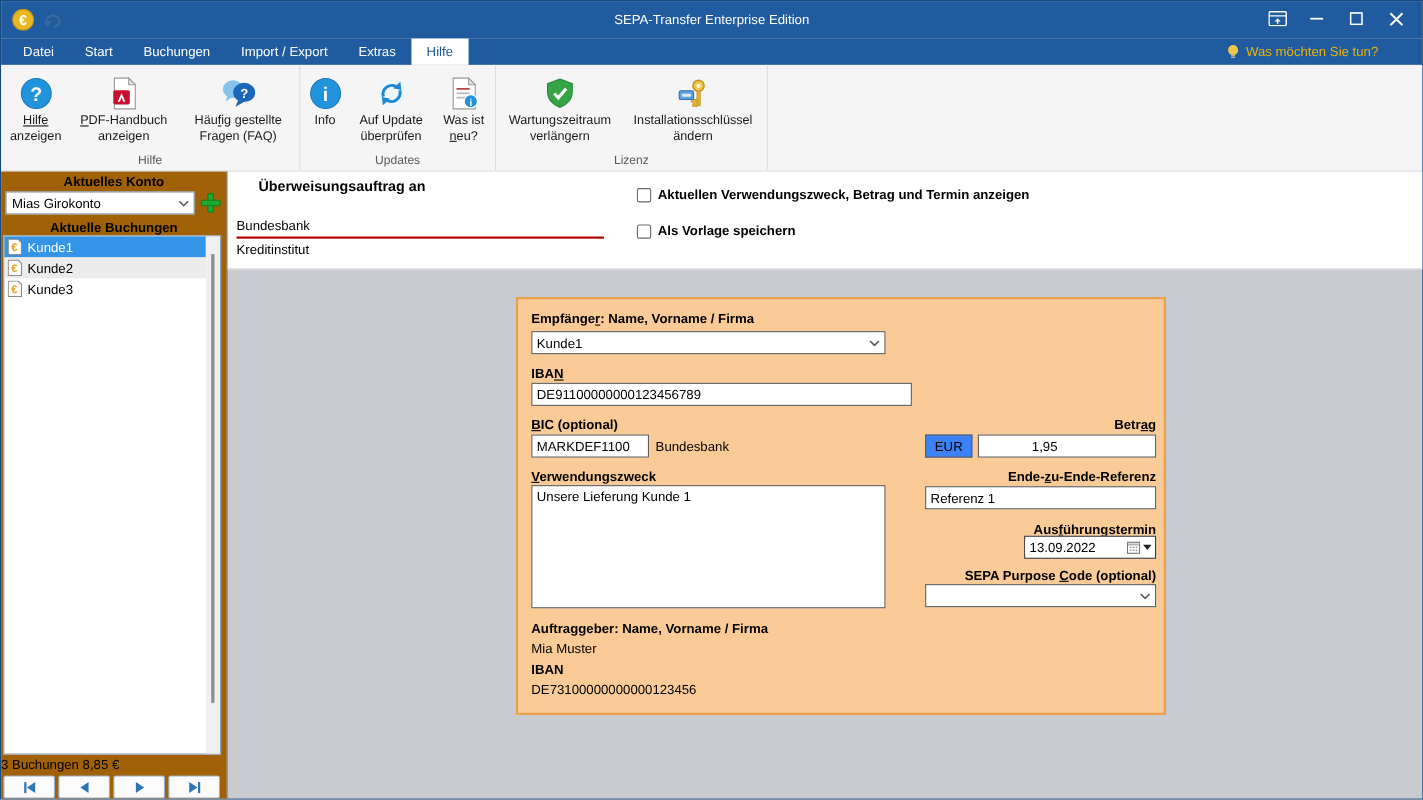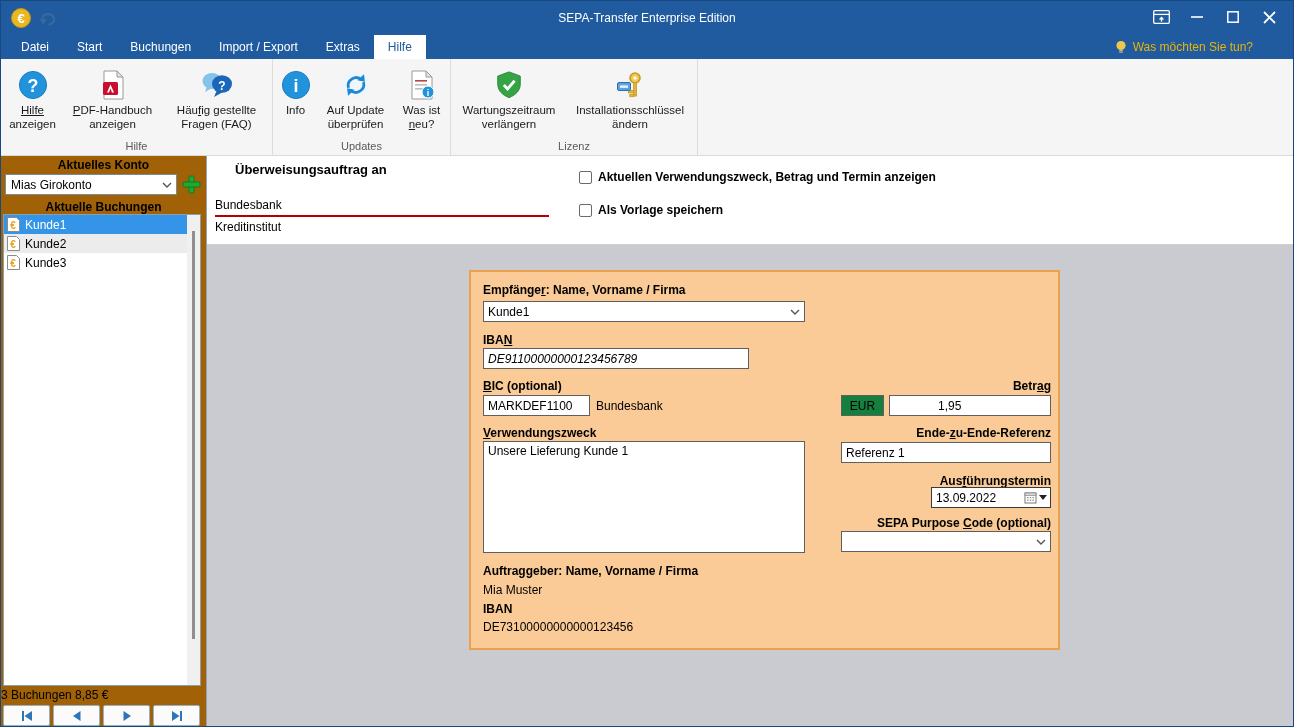--- a/index.html
+++ b/index.html
@@ -55,21 +55,21 @@
 
   
   .panel { position:absolute; left:468px; top:269px; width:591px; height:380px; background:#facb96; border:2px solid #e9a24b; }
   .plabel { position:absolute; font-size:12px; font-weight:bold; color:#000; white-space:nowrap; }
   .plabel.r { text-align:right; }
   .pval { position:absolute; font-size:12px; color:#000; white-space:nowrap; }
   .pinput { position:absolute; height:21px; border:1px solid #5f5f5f; background:#fff; font-size:12px; font-family:"Liberation Sans",sans-serif; padding:0 4px; color:#000; outline:none; }
   .pcombo { position:absolute; height:21px; background:#fff; border:1px solid #5f5f5f; font-size:12px; display:flex; align-items:center; padding:0 18px 0 4px; }
   .pcombo .chev { position:absolute; right:4px; top:50%; transform:translateY(-50%); }
   .ptext { position:absolute; border:1px solid #5f5f5f; background:#fff; font-size:12px; font-family:"Liberation Sans",sans-serif; padding:2px 4px; resize:none; outline:none; }
-  .curbox { position:absolute; width:43px; height:21px; background:#15803d; border:1px solid #5f5f5f; font-size:12px; display:flex; align-items:center; justify-content:center; }
+  .curbox { position:absolute; width:43px; height:21px; background:#3b82f6; border:1px solid #5f5f5f; font-size:12px; display:flex; align-items:center; justify-content:center; }
   .datefield { position:absolute; left:460px; top:215px; width:120px; height:21px; background:#fff; border:1px solid #3a3a3a; display:flex; align-items:center; }
   .datefield input { border:none; outline:none; flex:1; width:70px; font-size:12px; font-family:"Liberation Sans",sans-serif; padding:0 0 0 4px; }
   .datebtn { display:flex; align-items:center; gap:2px; padding:0 3px; cursor:default; }
 </style>
 </head>
 <body>
 
 <div class="window">
 
   <div class="titlebar">
@@ -344,21 +344,21 @@
     <div class="pcombo" style="left:12px;top:29px;width:322px">
       <span>Kunde1</span>
       <svg class="chev" width="10" height="6" viewBox="0 0 10 6">
         <polyline points="1,1 5,5 9,1" stroke="#555" stroke-width="1.4" fill="none"></polyline>
       </svg>
     </div>
 
     <div class="plabel" style="left:12px;top:61px">
       <span>IBA</span><span class="accel">N</span><span></span>
     </div>
-    <input class="pinput" style="left: 12px; top: 76px; width: 266px; font-style: italic;" value="DE91100000000123456789">
+    <input class="pinput" style="left: 12px; top: 76px; width: 346px;" value="DE91100000000123456789">
 
     <div class="plabel" style="left:12px;top:107px">
       <span></span><span class="accel">B</span><span>IC (optional)</span>
     </div>
     <input class="pinput" style="left: 12px; top: 123px; width: 107px;" value="MARKDEF1100">
     <div class="pval" style="left:125px;top:127px">Bundesbank</div>
 
     <div class="plabel r" style="left:370px;top:107px;width:210px">
       <span>Betr</span><span class="accel">a</span><span>g</span>
     </div>

